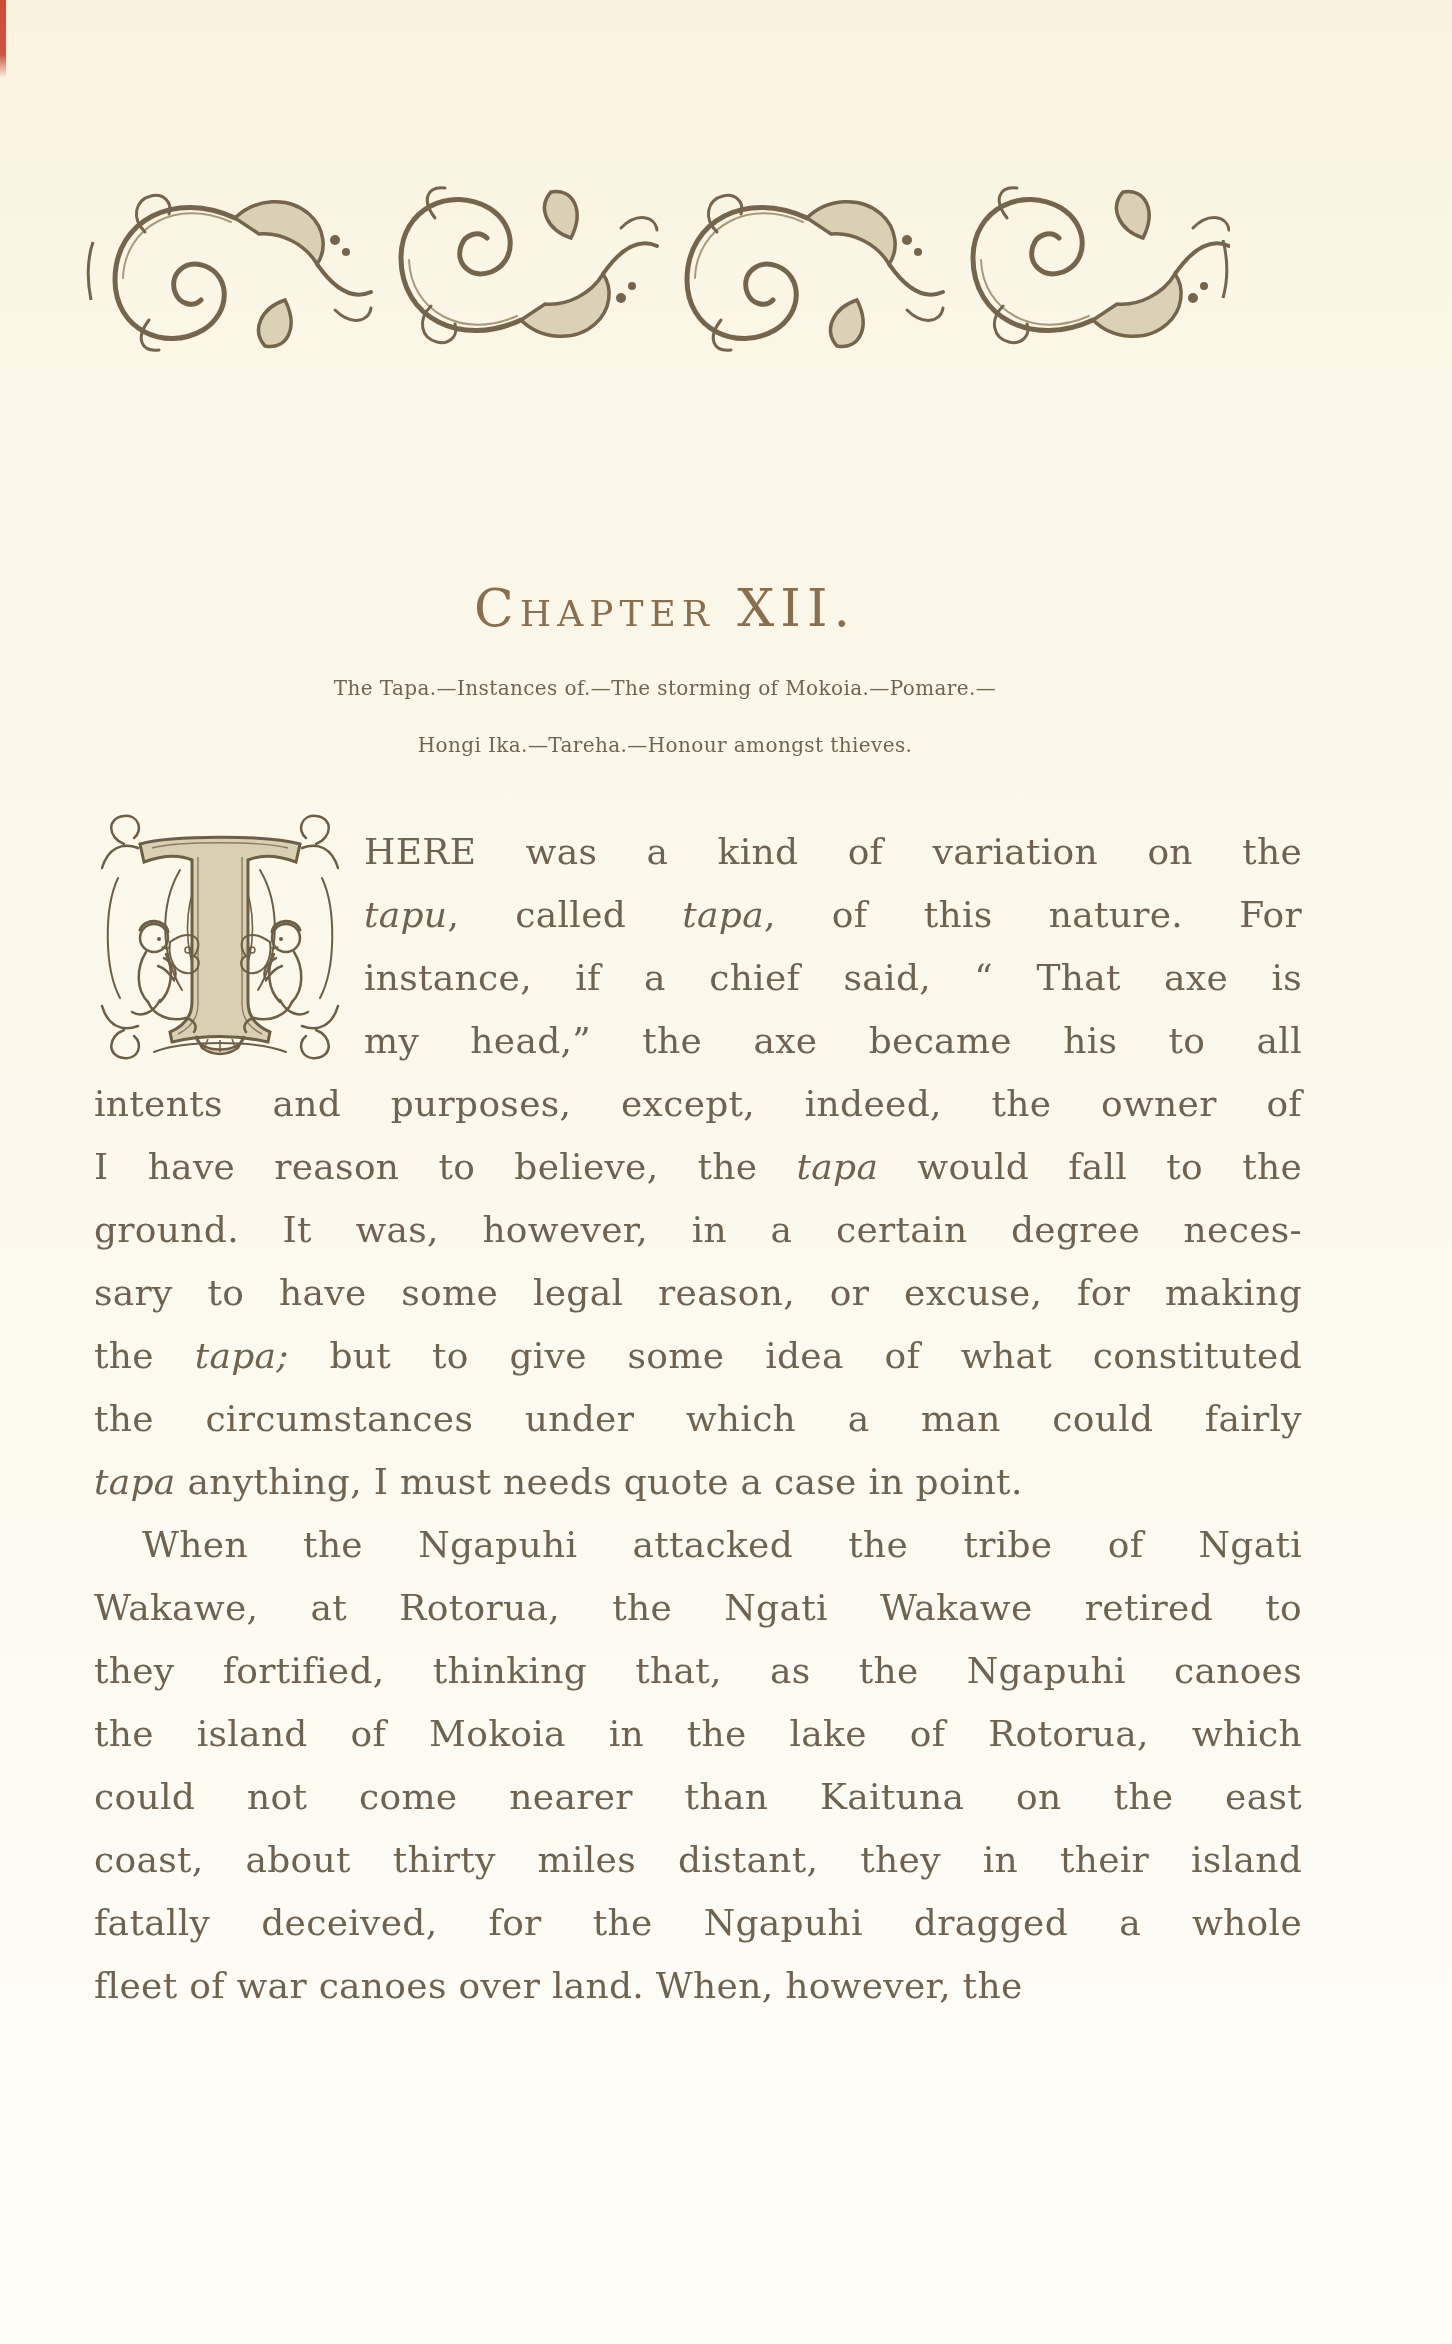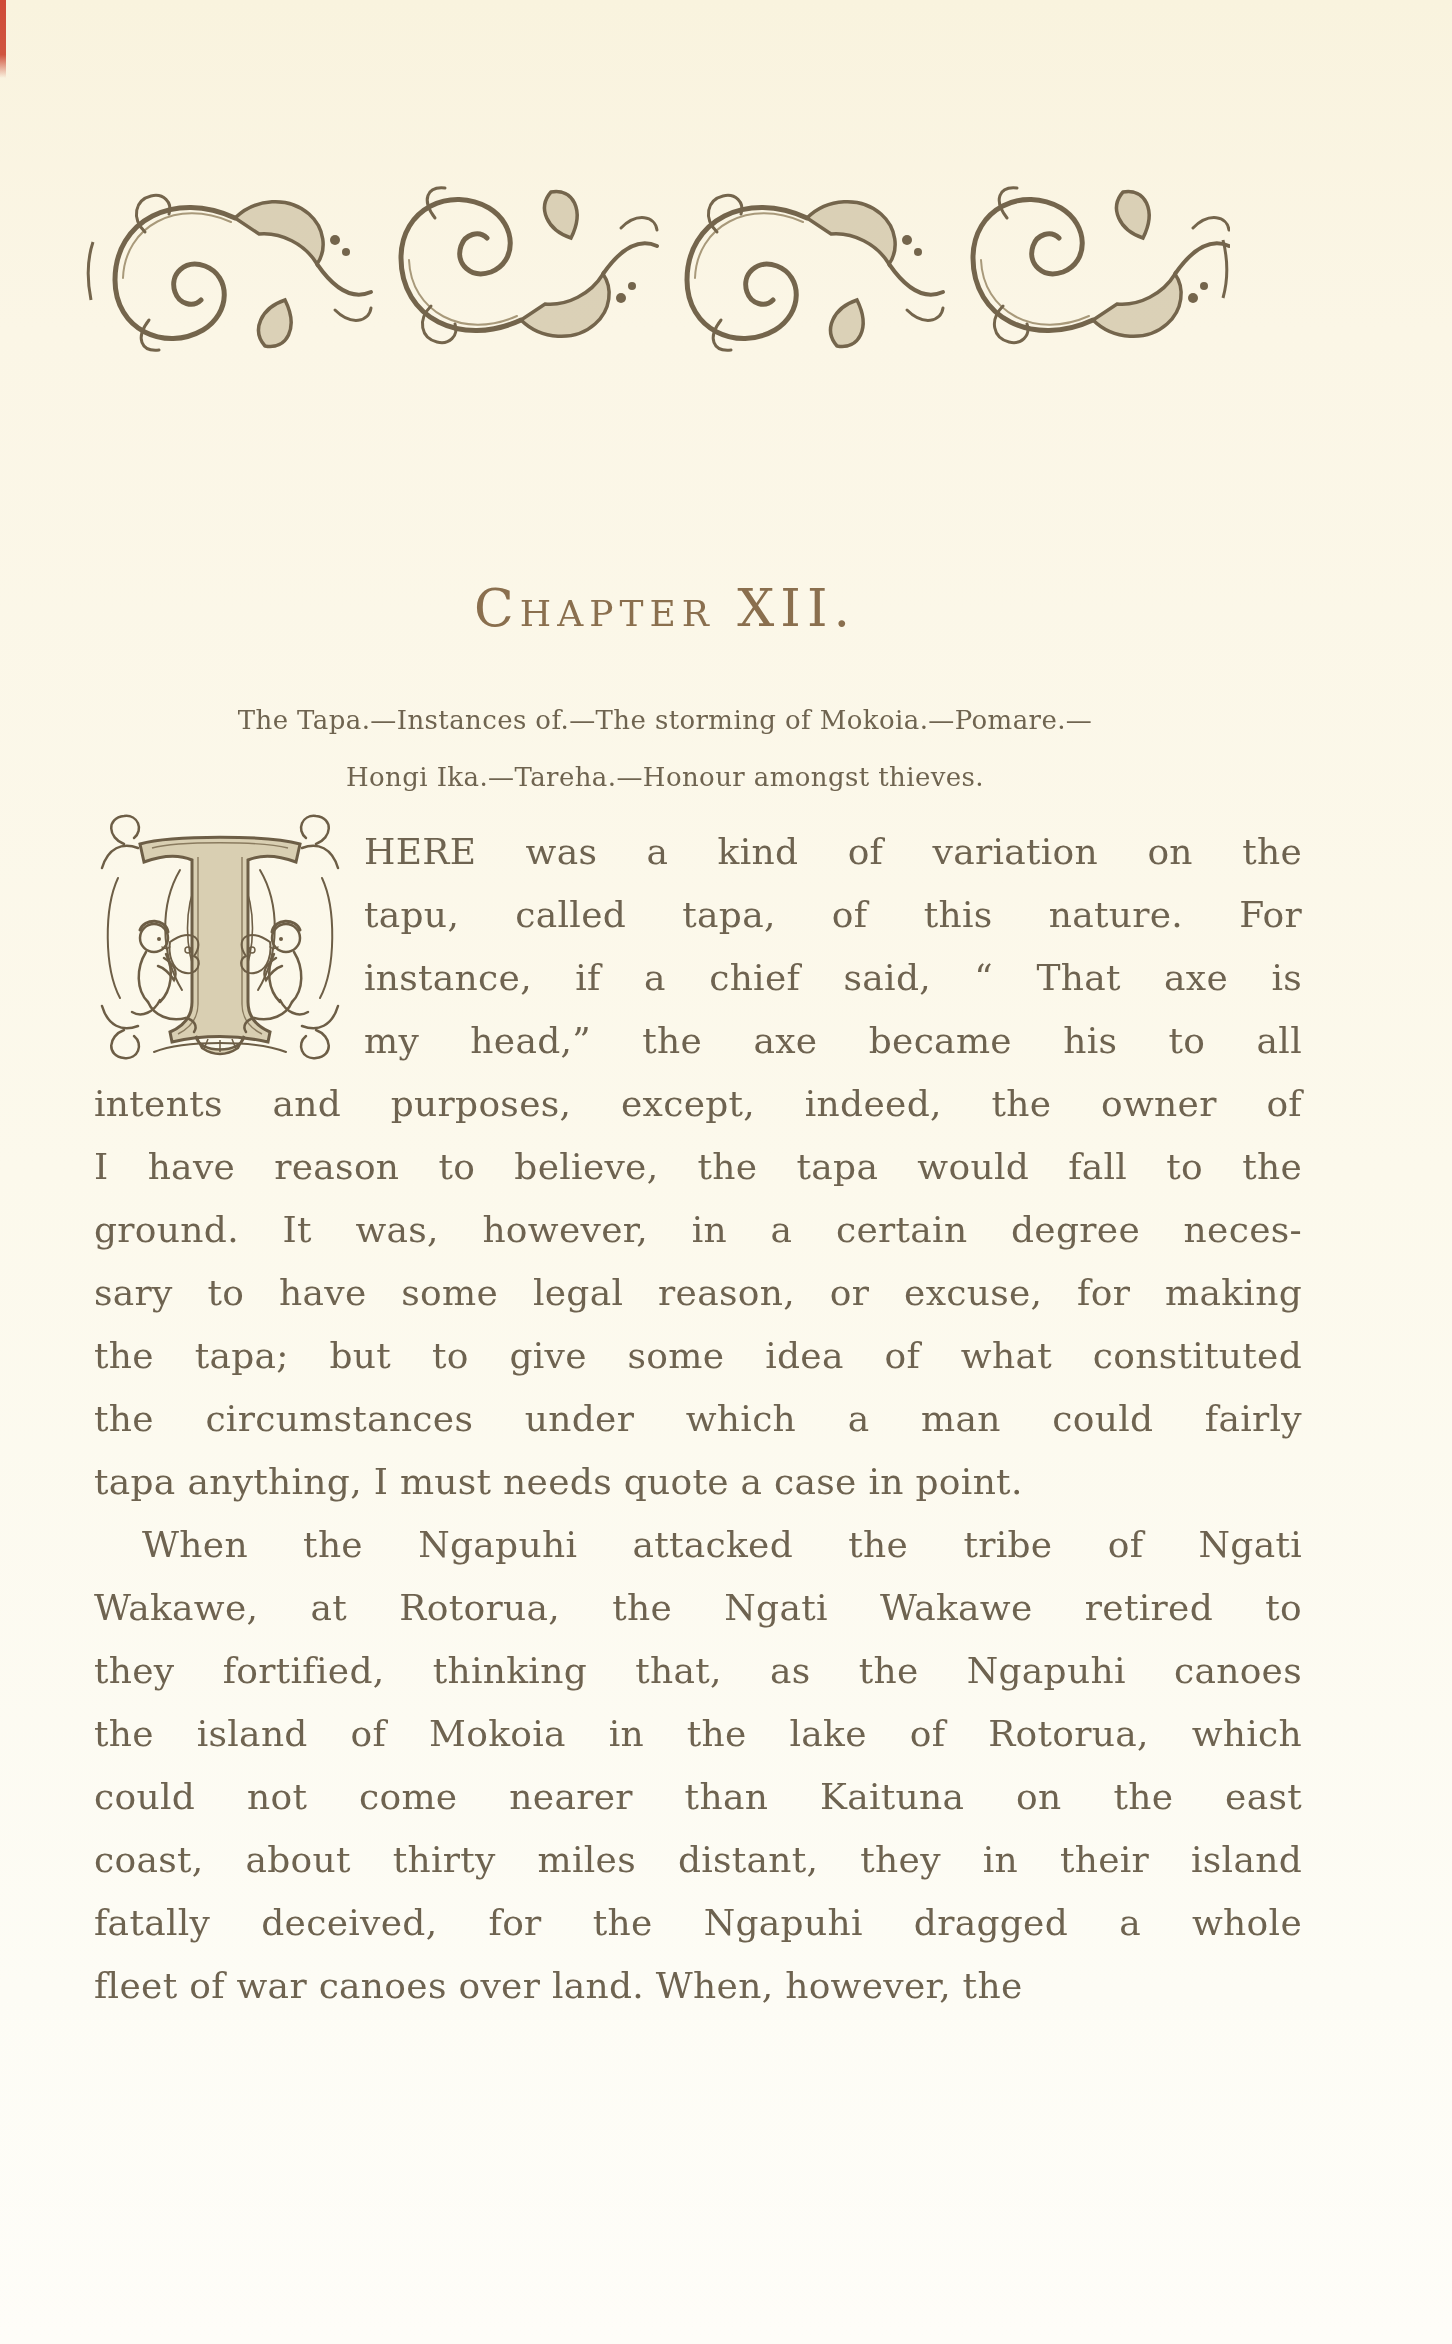--- a/index.html
+++ b/index.html
@@ -14,31 +14,31 @@
     background:linear-gradient(180deg,#cf4a38 0%, #d05540 70%, rgba(208,85,64,0) 100%);
   }
   .band { position:absolute; left:85px; top:180px; width:1145px; height:178px; }
   .band svg { width:100%; height:100%; }
   .chapter {
     position:absolute; top:578px; left:0; width:1330px; text-align:center;
     font-size:52px; font-weight:normal; font-variant:small-caps;
     letter-spacing:6px; color:#8a6f4e;
   }
   .summary {
-    position:absolute; top:692px; left:0; width:1330px; text-align:center;
-    font-size:26px; line-height:57px; color:#6f6450; letter-spacing:0.4px;
+    position:absolute; top:660px; left:0; width:1330px; text-align:center;
+    font-size:20px; line-height:57px; color:#6f6450; letter-spacing:0.4px;
   }
   .bodytext {
     position:absolute; left:94px; top:820px; width:1208px;
     font-size:36px; line-height:63px; color:#6e6350; letter-spacing:0.3px;
   }
   .body-line { text-align:justify; text-align-last:justify; }
   .body-line.last { text-align-last:left; }
   .body-line.indent { text-indent:48px; }
-  .it { }
+  .it { font-style:italic; }
   .dropcap { float:left; width:252px; height:258px; margin:-12px 18px 6px 0; }
   .dropcap svg { width:100%; height:100%; }
 </style>
 </head>
 <body>
 
 <div class="page">
 
   <div class="red-edge"></div>
 

